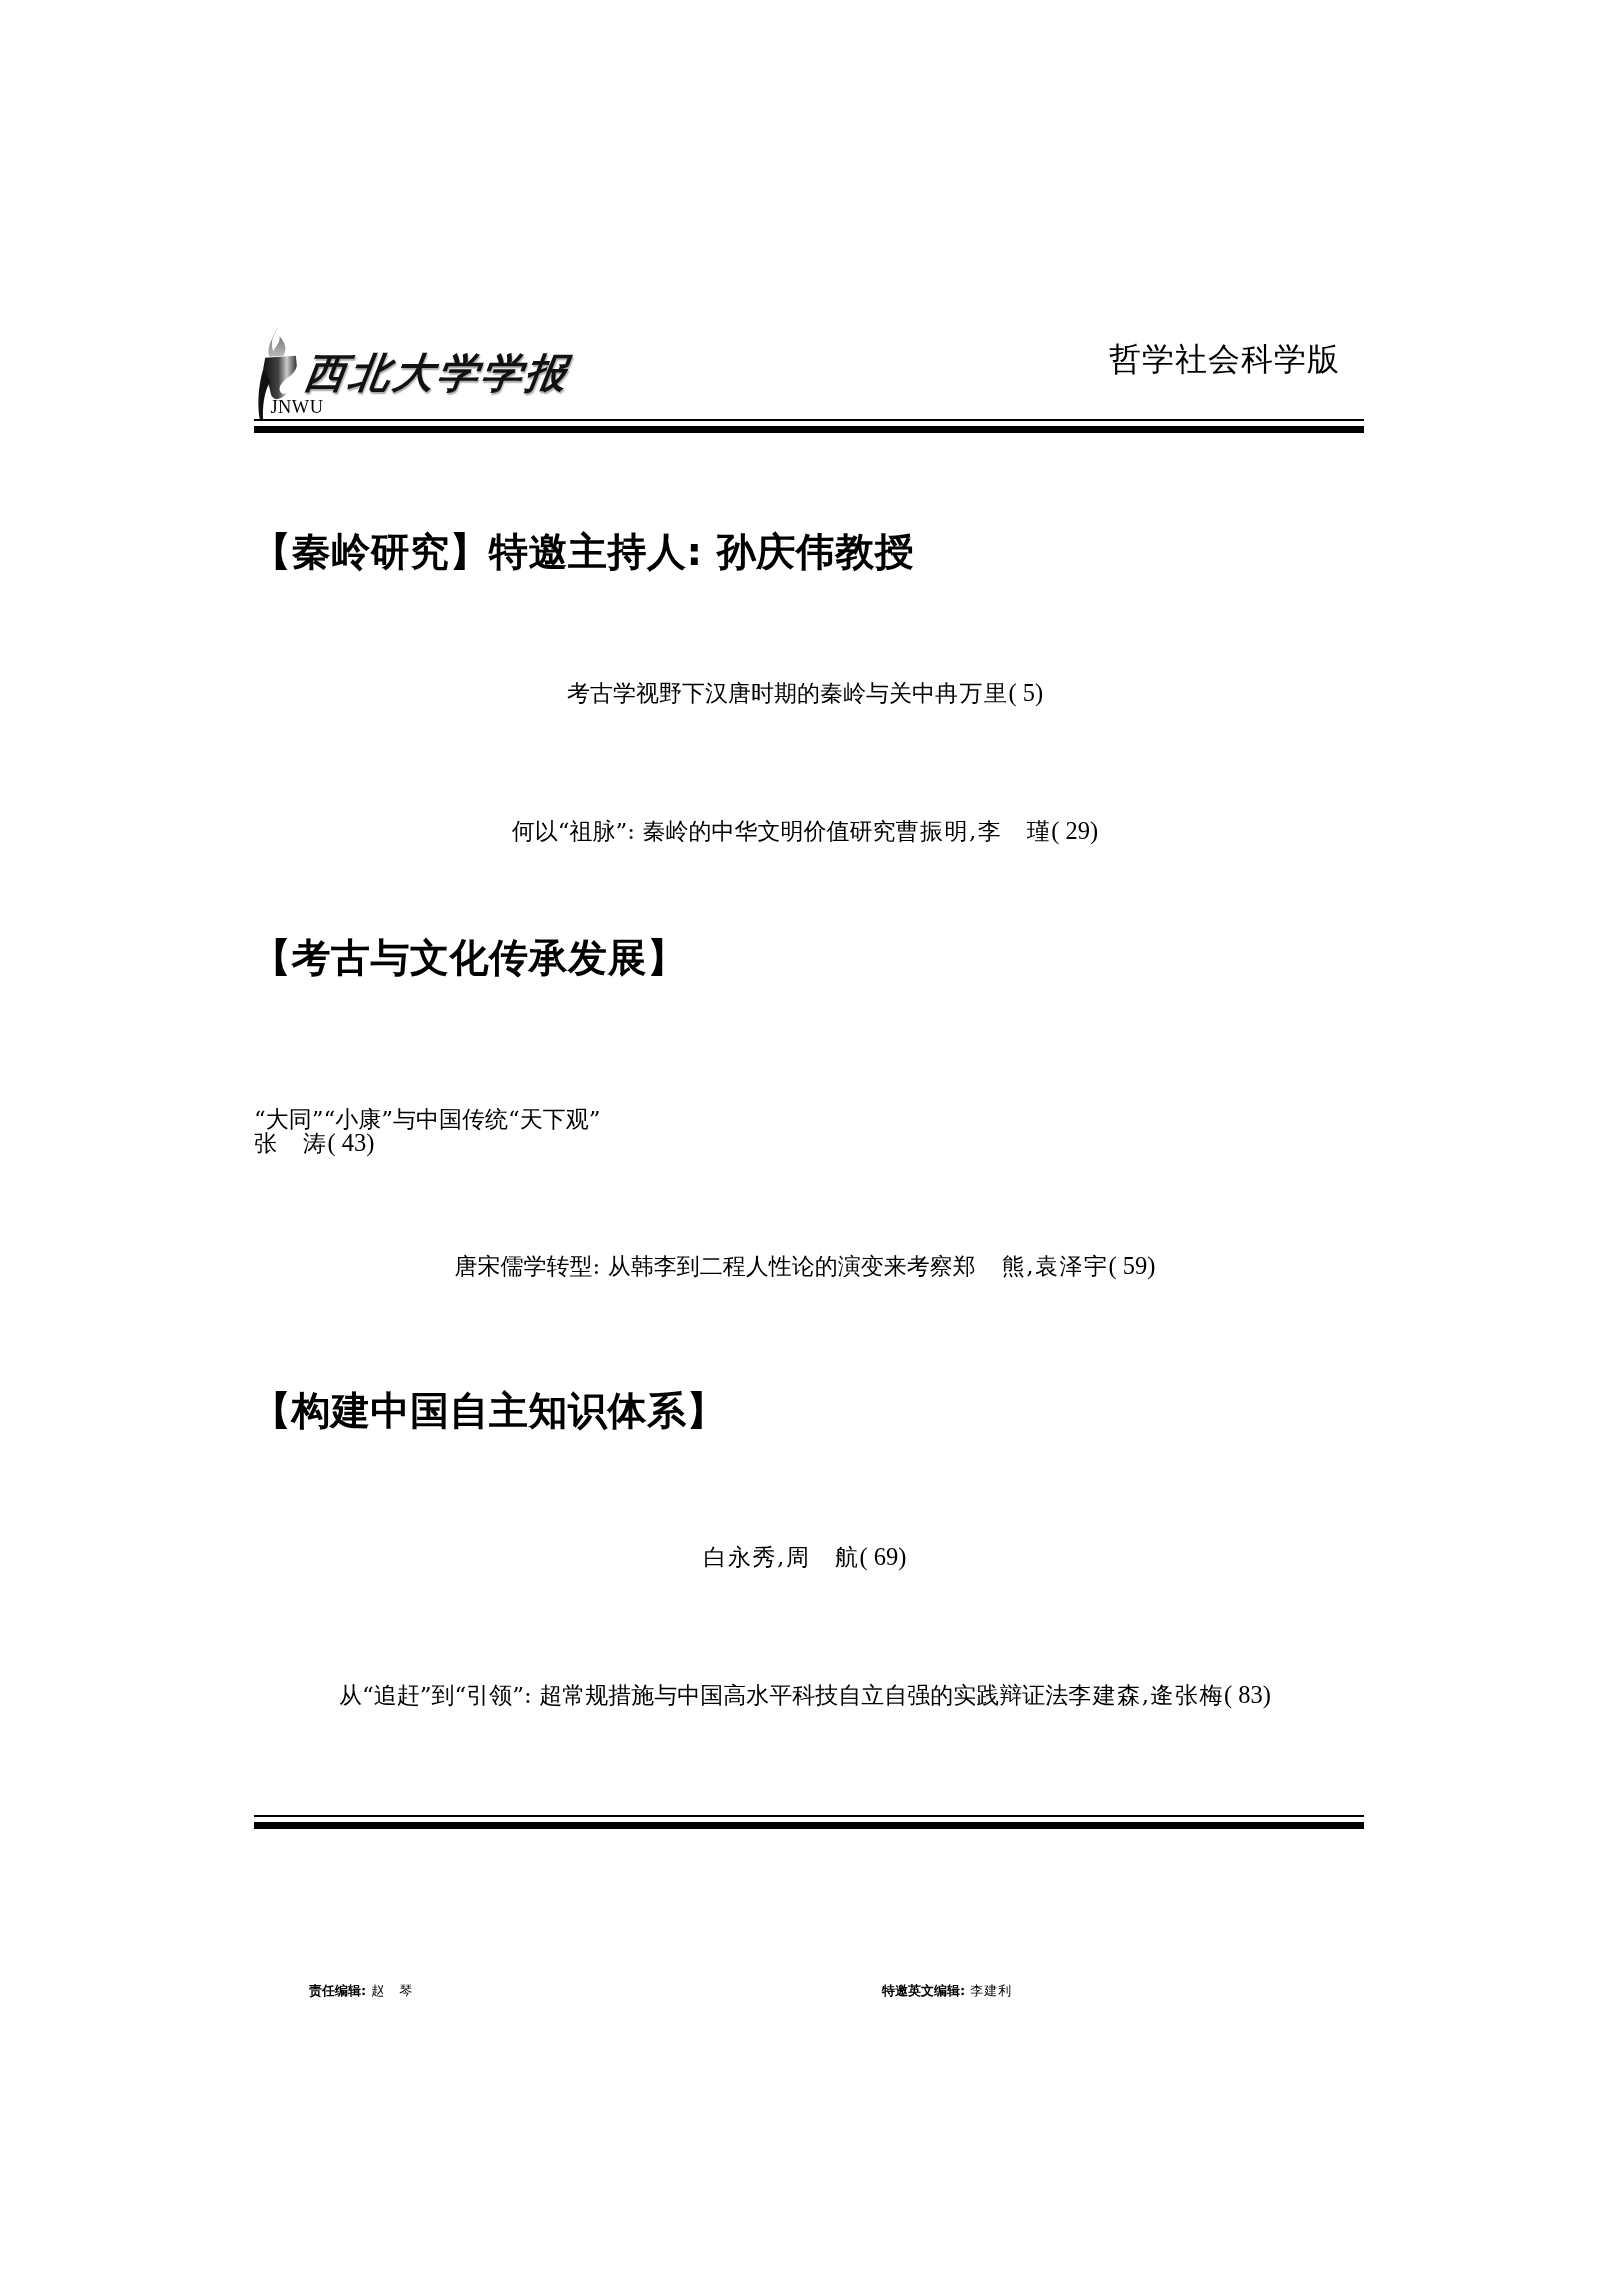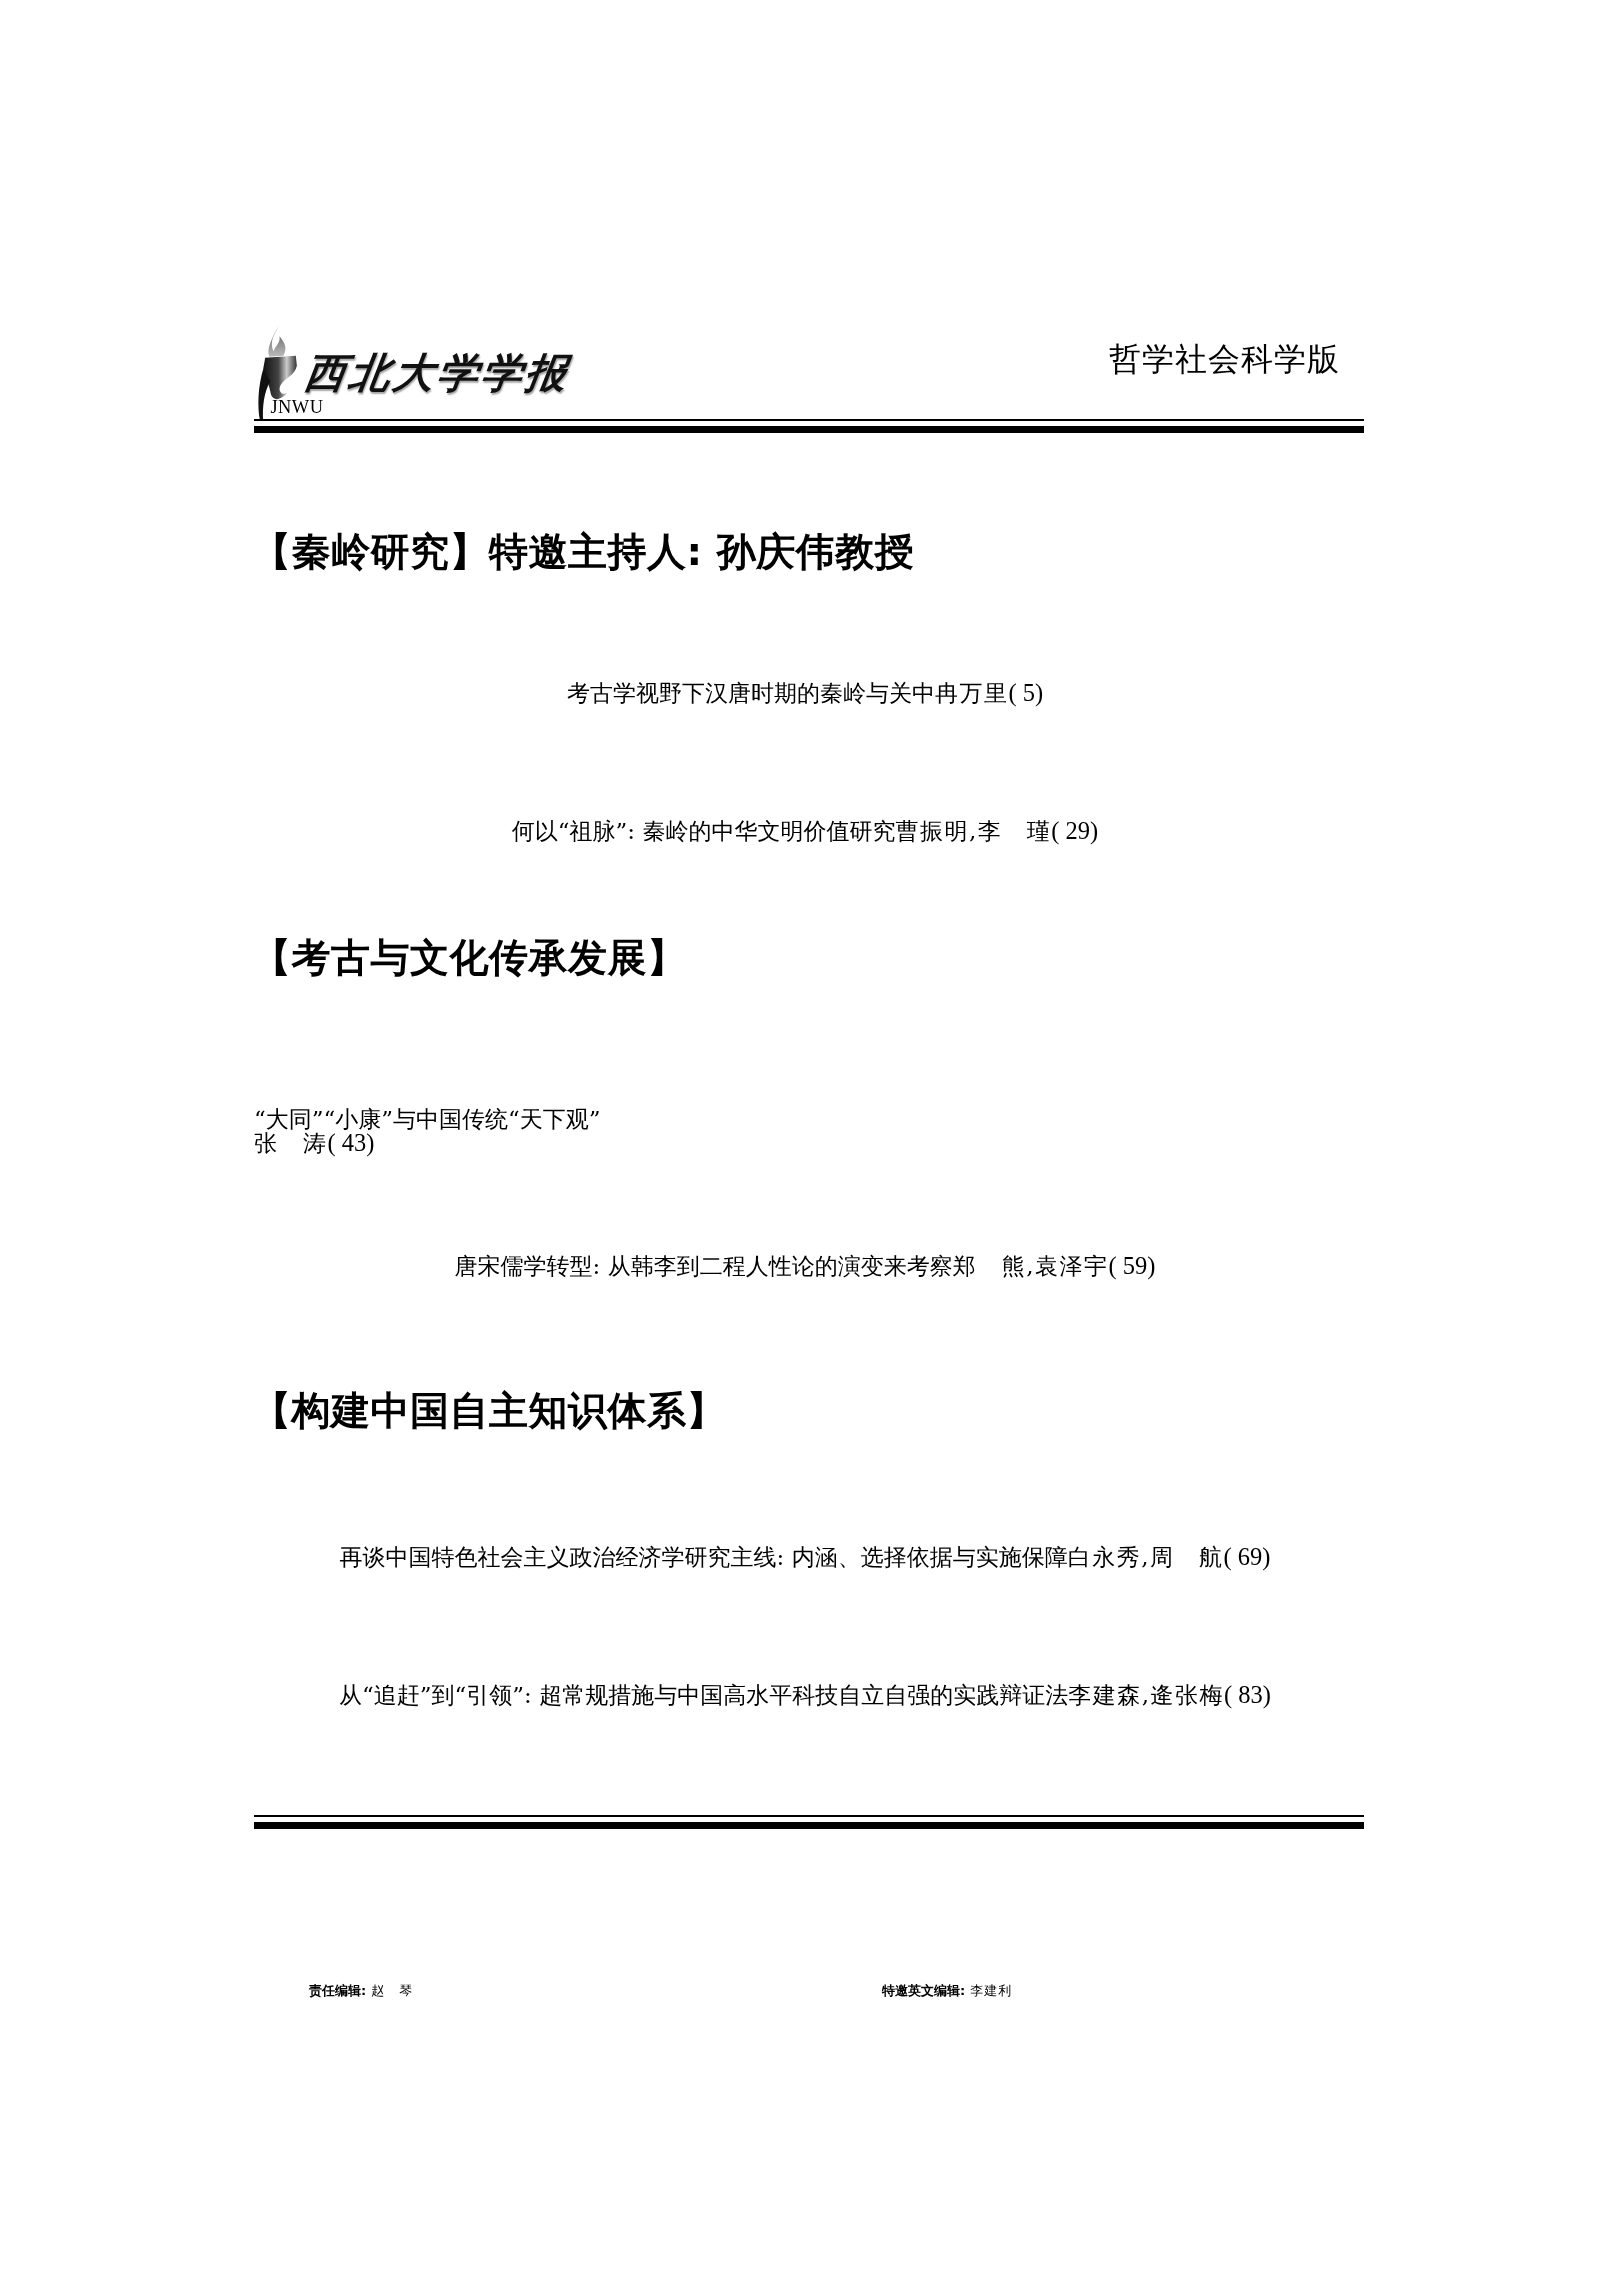--- a/index.html
+++ b/index.html
@@ -187,21 +187,20 @@
 </div>
 
 <div class="abs article-row" style="top:1254px;">
   <span class="article-title">唐宋儒学转型: 从韩李到二程人性论的演变来考察</span>
   <span class="article-meta"><span>郑　熊,袁泽宇</span><span class="article-page">( 59)</span></span>
 </div>
 
 <div class="abs section-heading" style="top:1391px;">【构建中国自主知识体系】</div>
 
 <div class="abs article-row" style="top:1545px;">
-  <span class="article-title">再谈中国特色社会主义政治经济学研究主线: 内涵、选择依据与实施保障</span>
   <span class="article-meta"><span>白永秀,周　航</span><span class="article-page">( 69)</span></span>
 </div>
 
 <div class="abs article-row" style="top:1683px;">
   <span class="article-title">从“追赶”到“引领”: 超常规措施与中国高水平科技自立自强的实践辩证法</span>
   <span class="article-meta"><span>李建森,逄张梅</span><span class="article-page">( 83)</span></span>
 </div>
 
 <div class="abs rule-thin" style="top:1815px;"></div>
 <div class="abs rule-thick" style="top:1822px;"></div>

